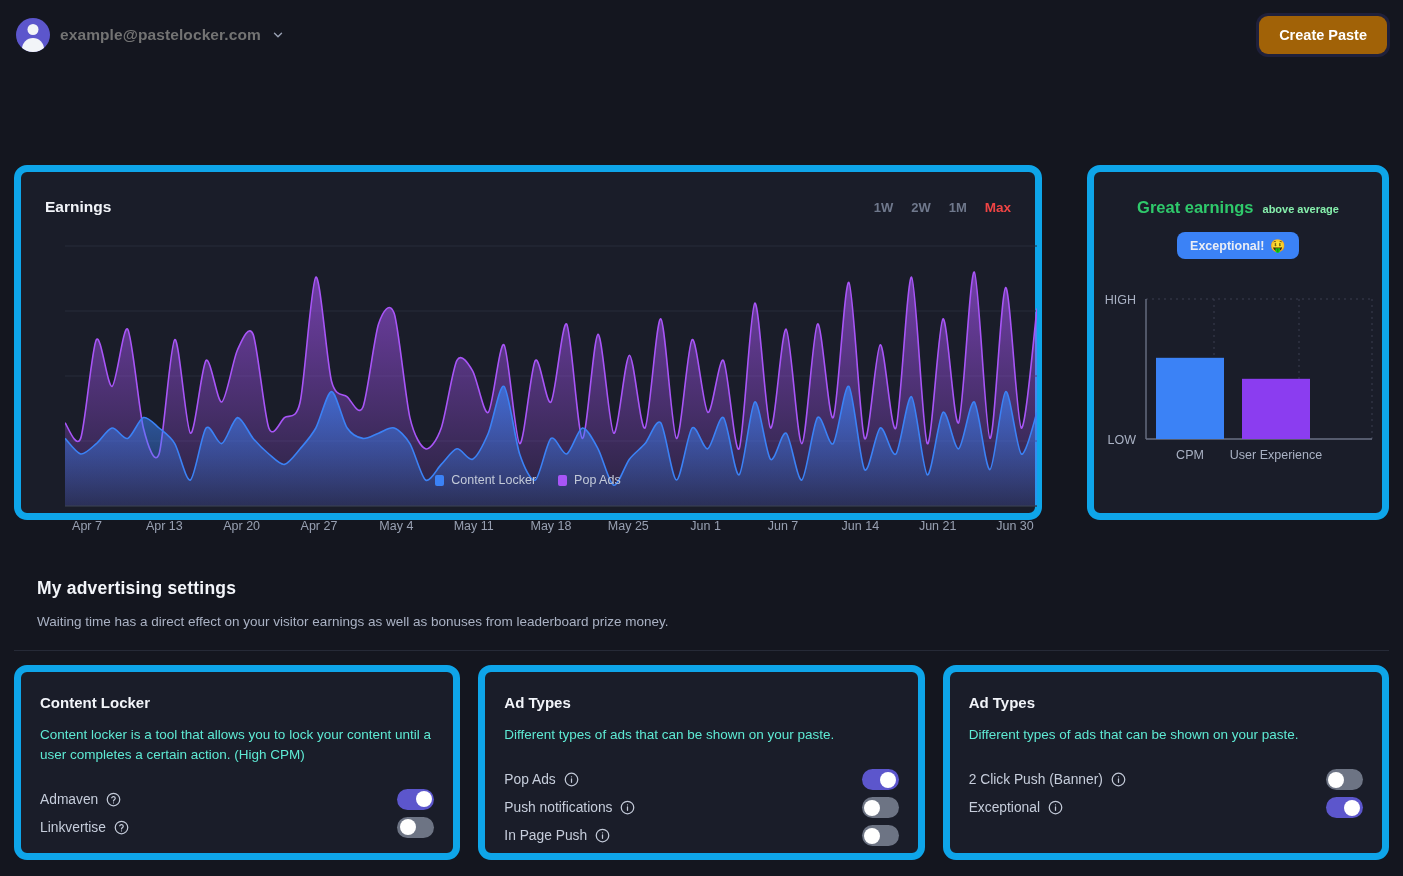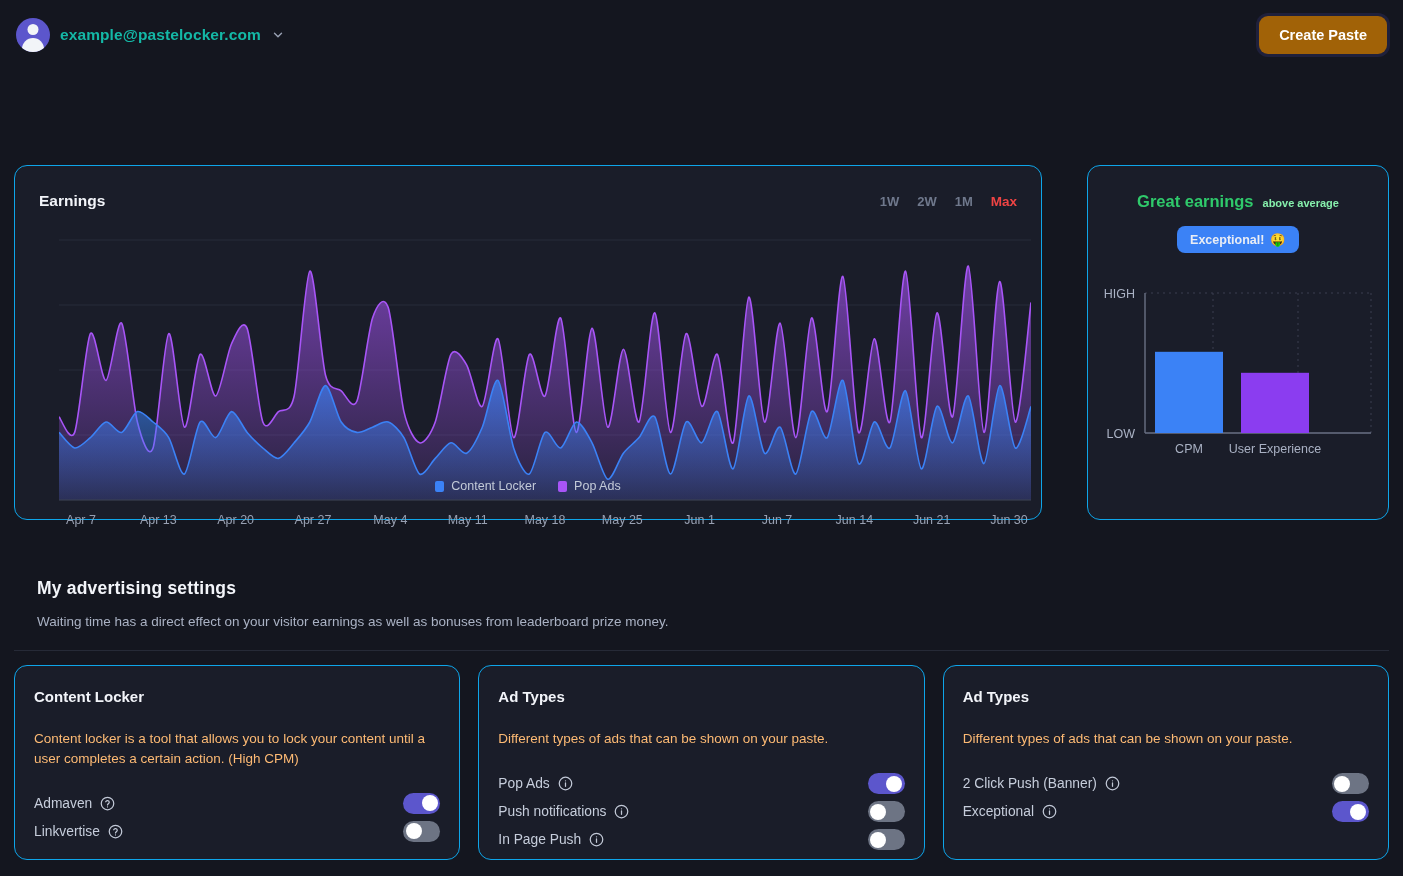--- a/index.html
+++ b/index.html
@@ -27,21 +27,21 @@
   .avatar::before {
     content: ""; position: absolute; left: 50%; top: 6px;
     width: 11px; height: 11px; border-radius: 50%;
     background: #f2f4f8; transform: translateX(-50%);
   }
   .avatar::after {
     content: ""; position: absolute; left: 50%; top: 20px;
     width: 22px; height: 18px; border-radius: 11px 11px 0 0;
     background: #f2f4f8; transform: translateX(-50%);
   }
-  .account-email { font-size: 15.5px; font-weight: 700; color: #14b8a6; letter-spacing: .1px; }
+  .account-email { font-size: 15.5px; font-weight: 700; color: #737373; letter-spacing: .1px; }
   .chev { width: 14px; height: 14px; color: #9aa2b4; display: block; }
 
   .create-paste {
     position: absolute; right: 16px; top: 16px;
     background: #a16207; color: #ffffff;
     border: none; border-radius: 9px;
     font-family: "Liberation Sans", sans-serif;
     font-size: 14.5px; font-weight: 700;
     padding: 11px 20px; cursor: pointer;
     box-shadow: 0 0 0 3px rgba(92,86,204,.16);
@@ -53,21 +53,21 @@
   .heading p { margin-top: 13px; font-size: 13.5px; color: #a9b1c3; }
 
   
   .cards-row {
     position: absolute; top: 165px; left: 14px;
     width: 1375px; height: 355px;
     display: flex; gap: 30px;
   }
   .card {
     background: #1a1d29;
-    border: 1px solid #0ea5e9;
+    border: 7px solid #0ea5e9;
     border-radius: 13px;
   }
   .earnings-card { width: 1028px; position: relative; }
   .great-card { flex: 1; position: relative; margin-left: 15px; }
 
   .earnings-head {
     display: flex; align-items: center; justify-content: space-between;
     padding: 26px 24px 0 24px;
   }
   .earnings-title { font-size: 15.5px; font-weight: 700; color: #f2f4f9; }
@@ -110,21 +110,21 @@
   .adv-heading p { margin-top: 15px; font-size: 13.5px; color: #aab2c4; }
   .divider { position: absolute; top: 650px; left: 14px; width: 1375px; height: 1px; background: #262a37; }
 
   .settings-row {
     position: absolute; top: 665px; left: 14px;
     width: 1375px; height: 195px;
     display: flex; gap: 18px;
   }
   .setting-card { flex: 1; padding: 22px 19px 0 19px; }
   .setting-title { font-size: 15px; font-weight: 700; color: #f2f4f9; }
-  .setting-desc { margin-top: 24px; font-size: 13.5px; line-height: 1.45; color: #fdba74; }
+  .setting-desc { margin-top: 14px; font-size: 13.5px; line-height: 1.45; color: #5eead4; }
   .opt-list { margin-top: 21px; }
   .opt-row {
     display: flex; align-items: center; height: 28px; margin-bottom: 0;
   }
   .opt-label { font-size: 13.8px; color: #c6cddb; }
   .info-icon {
     width: 15px; height: 15px; margin-left: 8px; flex: none;
     display: inline-block; color: #c2c9d7;
   }
   .toggle {

